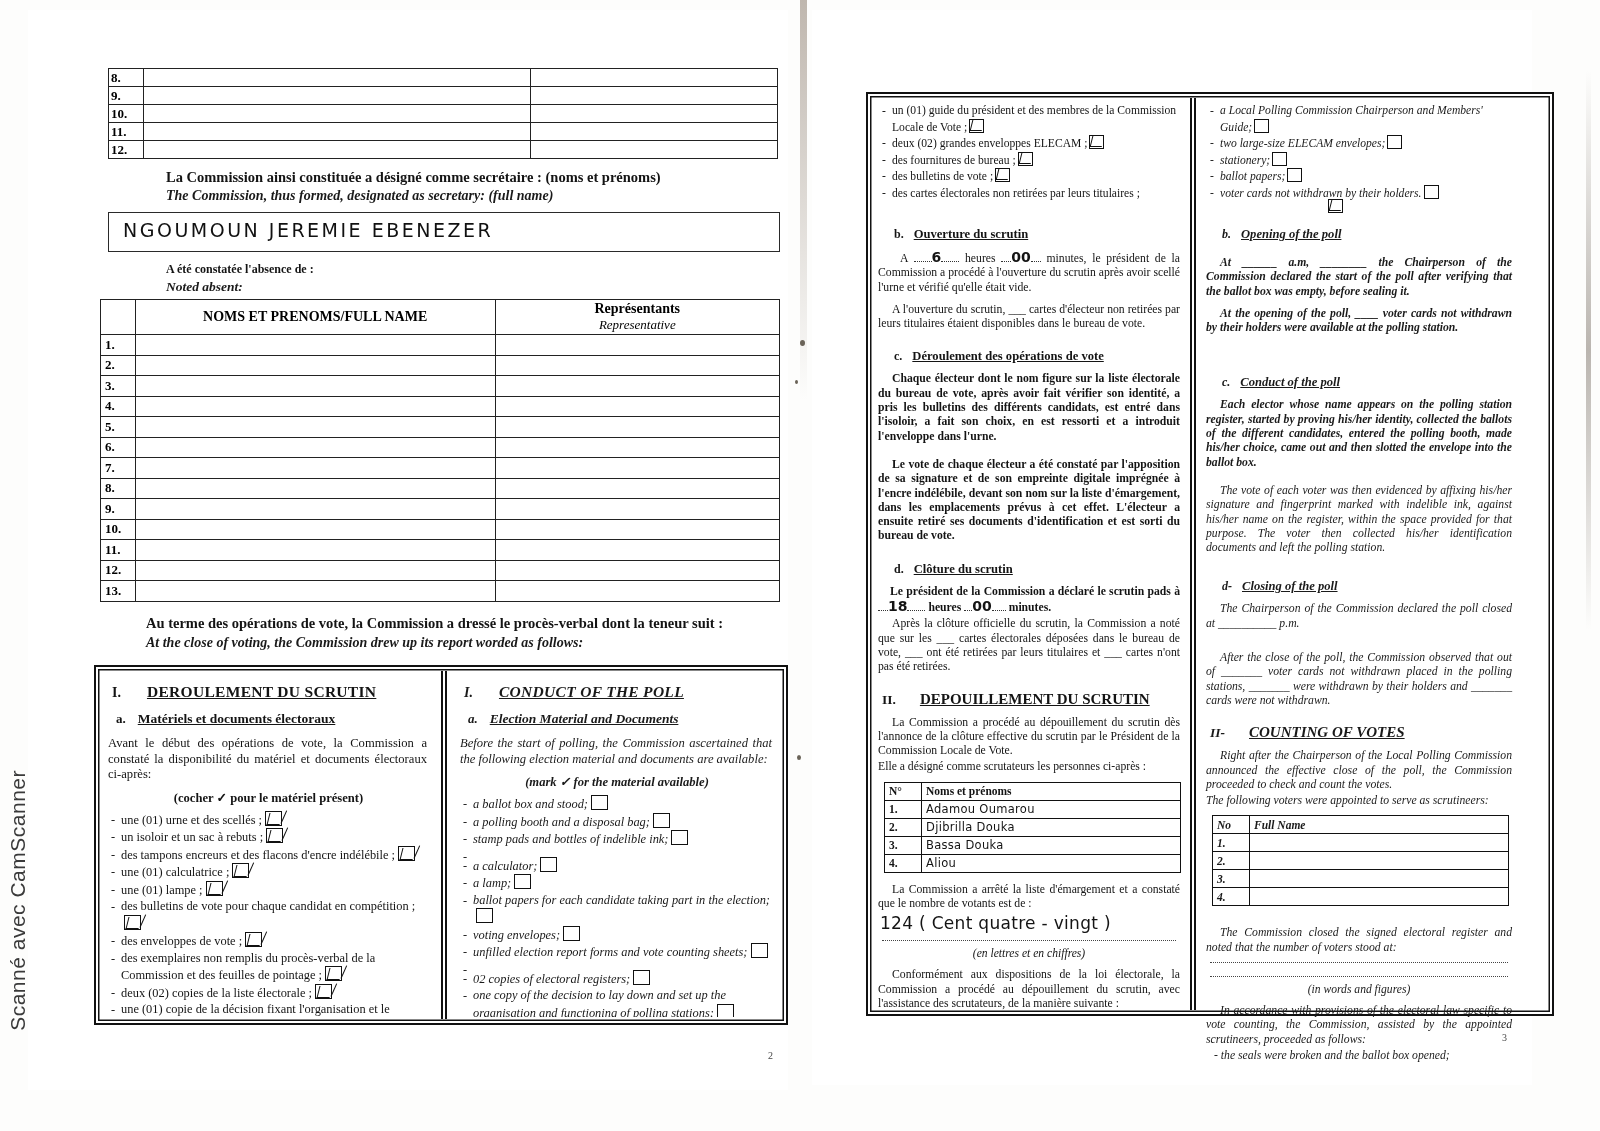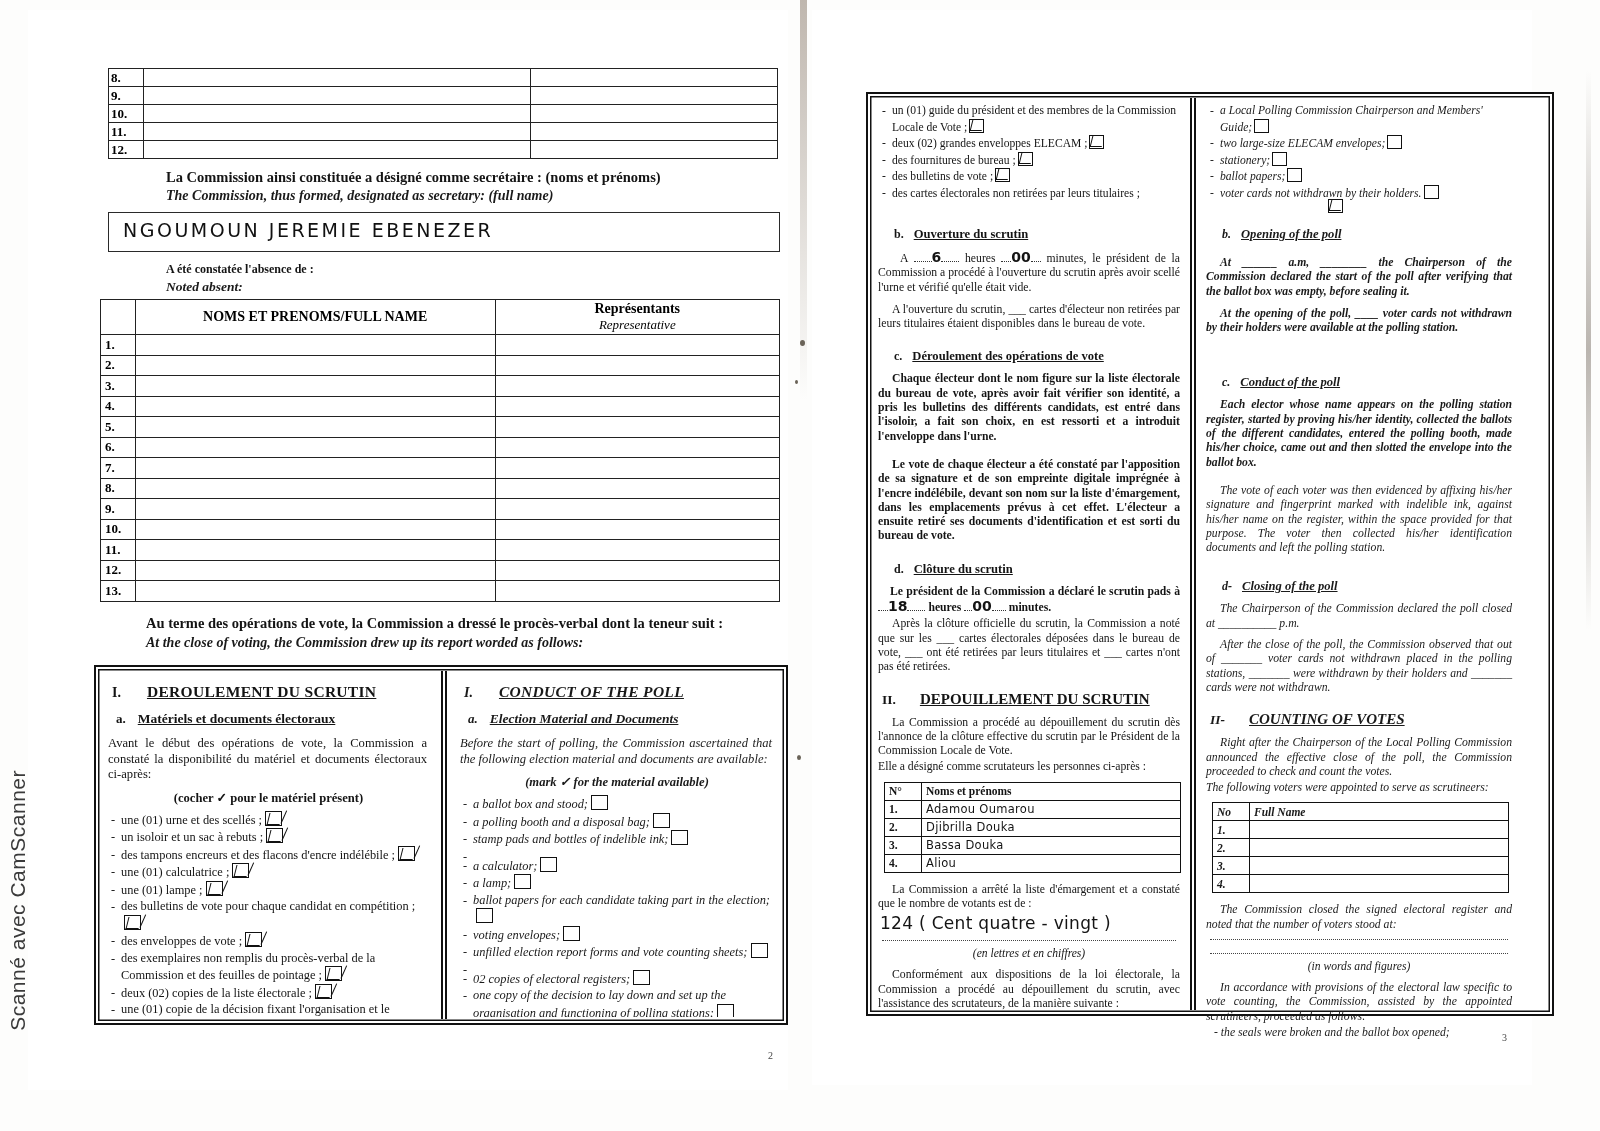--- a/index.html
+++ b/index.html
@@ -456,21 +456,21 @@
           <span class="rsub">Conduct of the poll</span>
         </div>
         <div class="rpara b" style="text-indent:14px;">Each elector whose name appears on the polling station register, started by proving his/her identity, collected the ballots of the different candidates, entered the polling booth, made his/her choice, came out and then slotted the envelope into the ballot box.</div>
         <div class="rpara" style="text-indent:14px;margin-top:14px;">The vote of each voter was then evidenced by affixing his/her signature and fingerprint marked with indelible ink, against his/her name on the register, within the space provided for that purpose. The voter then collected his/her identification documents and left the polling station.</div>
 
         <div class="rsubrow" style="margin-top:24px;">
           <span class="b" style="font-size:12px;">d-</span>
           <span class="rsub">Closing of the poll</span>
         </div>
         <div class="rpara" style="text-indent:14px;">The Chairperson of the Commission declared the poll closed at __________ p.m.</div>
-        <div class="rpara" style="text-indent:14px;margin-top:7px;font-style:italic;">After the close of the poll, the Commission observed that out of _______ voter cards not withdrawn placed in the polling stations, _______ were withdrawn by their holders and _______ cards were not withdrawn.</div>
+        <div class="rpara" style="text-indent:14px;margin-top:20px;font-style:italic;">After the close of the poll, the Commission observed that out of _______ voter cards not withdrawn placed in the polling stations, _______ were withdrawn by their holders and _______ cards were not withdrawn.</div>
 
         <div class="rhdrow" style="margin-top:16px;">
           <span class="romnum" style="font-size:13.5px;">II-</span>
           <span class="rsect">COUNTING OF VOTES</span>
         </div>
         <div class="rpara" style="text-indent:14px;">Right after the Chairperson of the Local Polling Commission announced the effective close of the poll, the Commission proceeded to check and count the votes.</div>
         <div class="rpara" style="margin-top:2px;">The following voters were appointed to serve as scrutineers:</div>
 
         <table class="stbl">
           <tbody>
@@ -490,21 +490,21 @@
                 <td class="n">3.</td>
                 <td></td>
               </tr>
           <tr>
                 <td class="n">4.</td>
                 <td></td>
               </tr>
         </tbody>
           </table>
 
-        <div class="rpara" style="text-indent:14px;margin-top:10px;">The Commission closed the signed electoral register and noted that the number of voters stood at:</div>
+        <div class="rpara" style="text-indent:14px;margin-top:20px;">The Commission closed the signed electoral register and noted that the number of voters stood at:</div>
         <div class="dots"></div>
         <div class="dots" style="margin-top:12px;"></div>
         <div class="incenter">(in words and figures)</div>
         <div class="rpara" style="text-indent:14px;margin-top:8px;">In accordance with provisions of the electoral law specific to vote counting, the Commission, assisted by the appointed scrutineers, proceeded as follows:</div>
         <div class="rpara" style="margin-top:2px;margin-left:10px;">- the seals were broken and the ballot box opened;</div>
       </div>
     </div>
 
     <div class="pgnum" style="left:690px;top:1022px;">3</div>
   </div>

